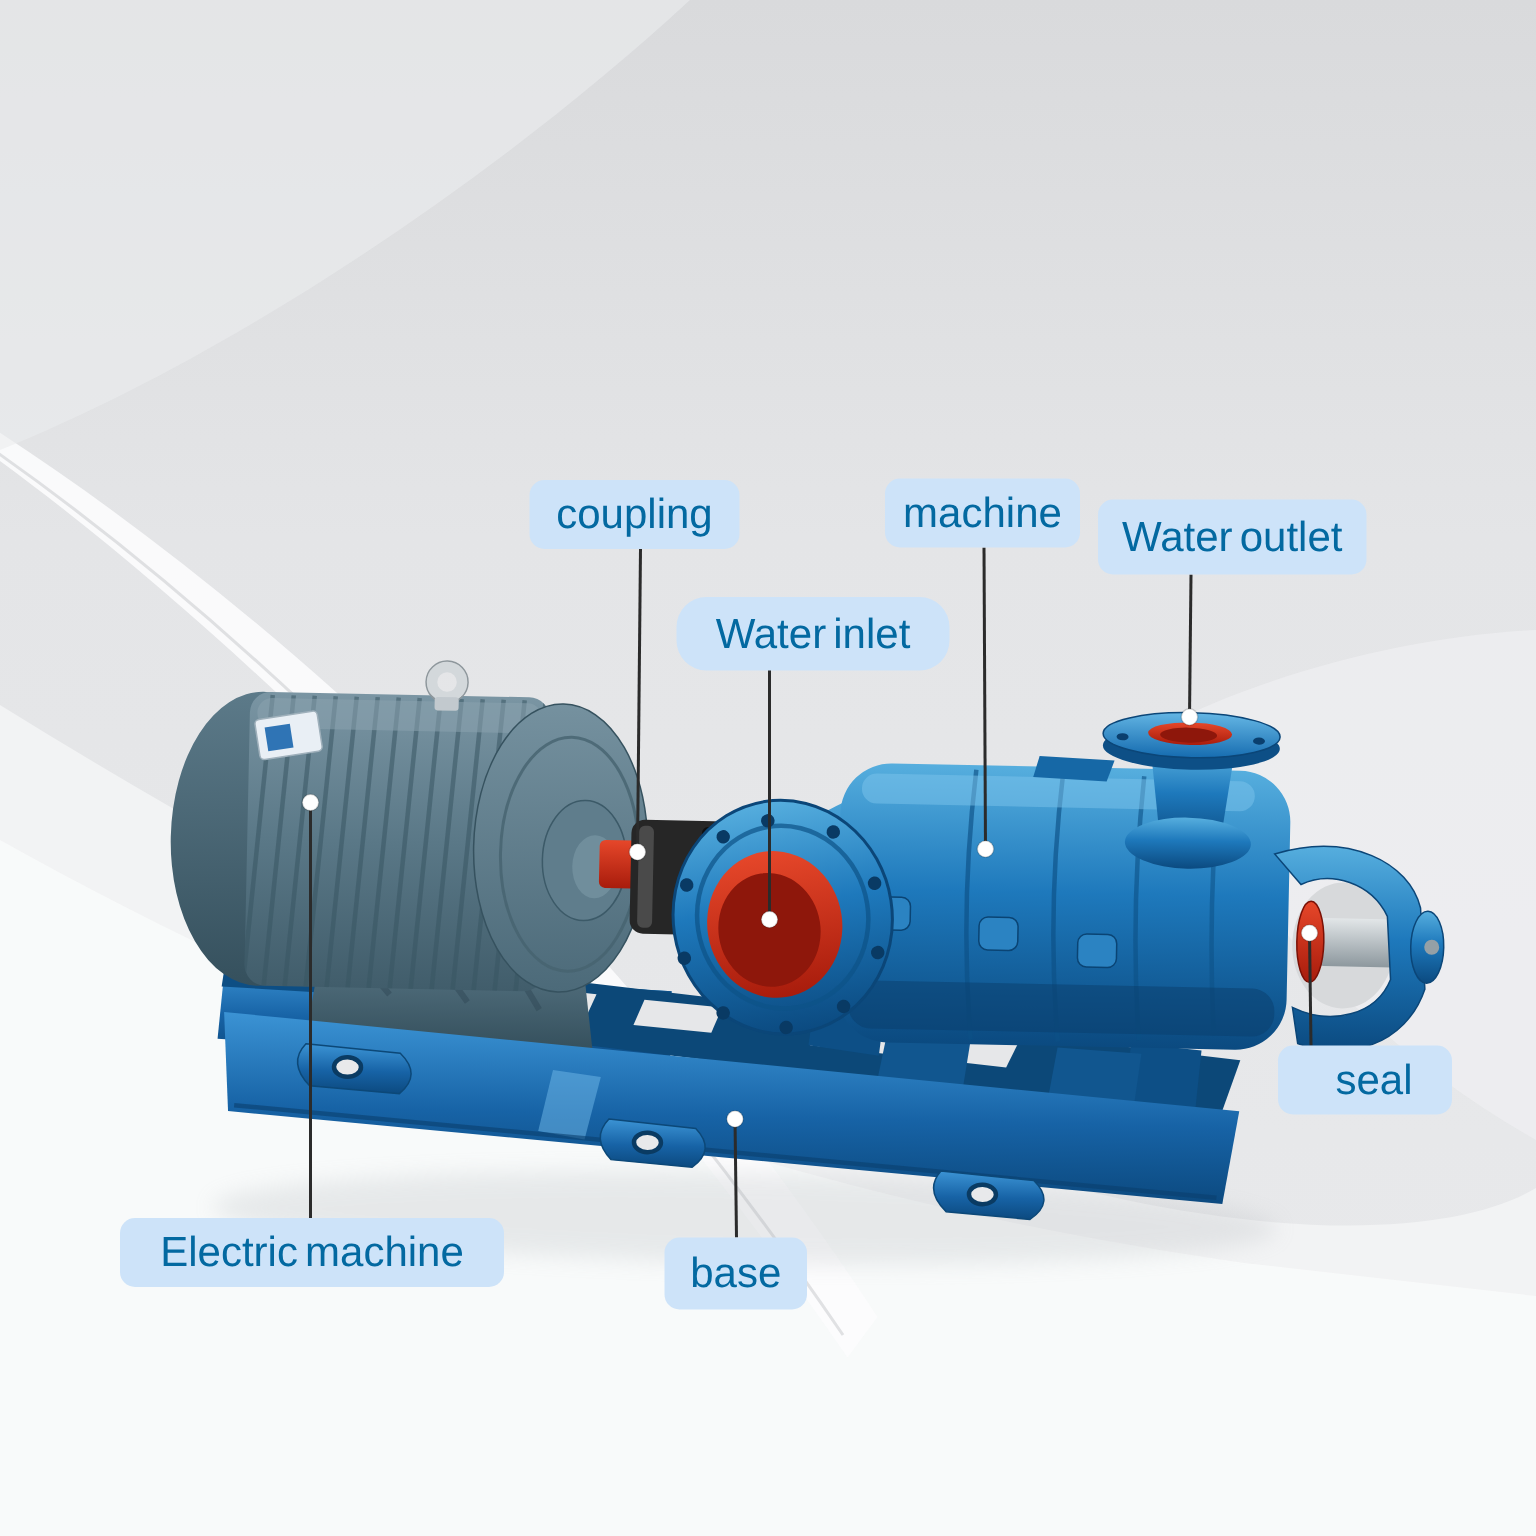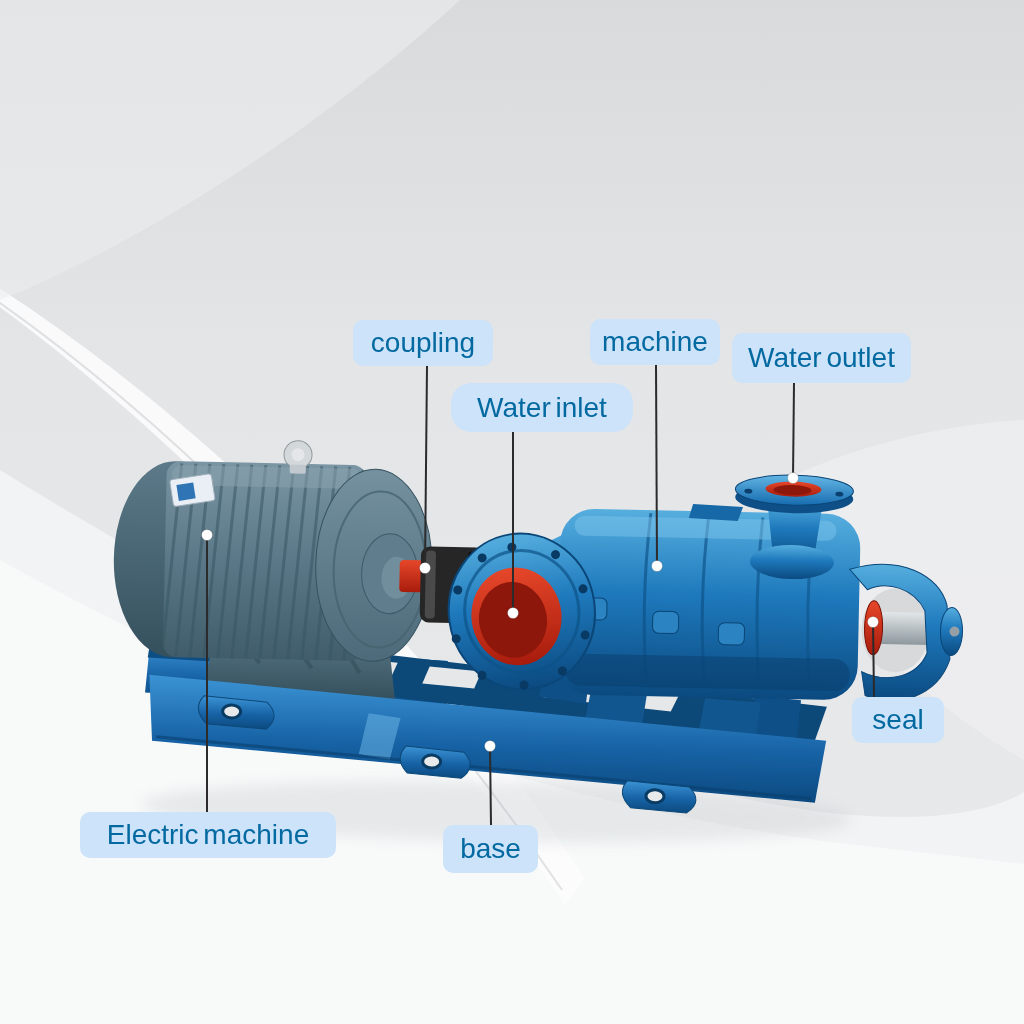--- a/index.html
+++ b/index.html
@@ -32,24 +32,24 @@
   }
 
   
   .label{
     position:absolute;display:flex;align-items:center;justify-content:center;
     background:#cde3f9;border-radius:10px;
     color:#0369a1;font-size:28px;word-spacing:-3px;line-height:1;
     z-index:5;
   }
   .l-coupling        {left:353px;top:320px;width:140px;height:46px;}
-  .l-water-inlet     {left:451px;top:383px;width:182px;height:49px;border-radius:20px;}
+  .l-water-inlet     {left:451px;top:398px;width:182px;height:49px;border-radius:20px;}
   .l-midpiece        {left:590px;top:319px;width:130px;height:46px;}
   .l-water-outlet    {left:732px;top:333px;width:179px;height:50px;}
-  .l-seal            {left:852px;top:697px;width:92px; height:46px;}
+  .l-seal            {left:852px;top:697px;width:104px; height:46px;padding-left:12px;}
   .l-electric-machine{left:80px; top:812px;width:256px;height:46px;}
   .l-base            {left:443px;top:825px;width:95px; height:48px;}
 
   .leaders{z-index:4;}
   .machine{z-index:2;}
   .bg{z-index:1;}
 </style>
 </head>
 <body>
 

